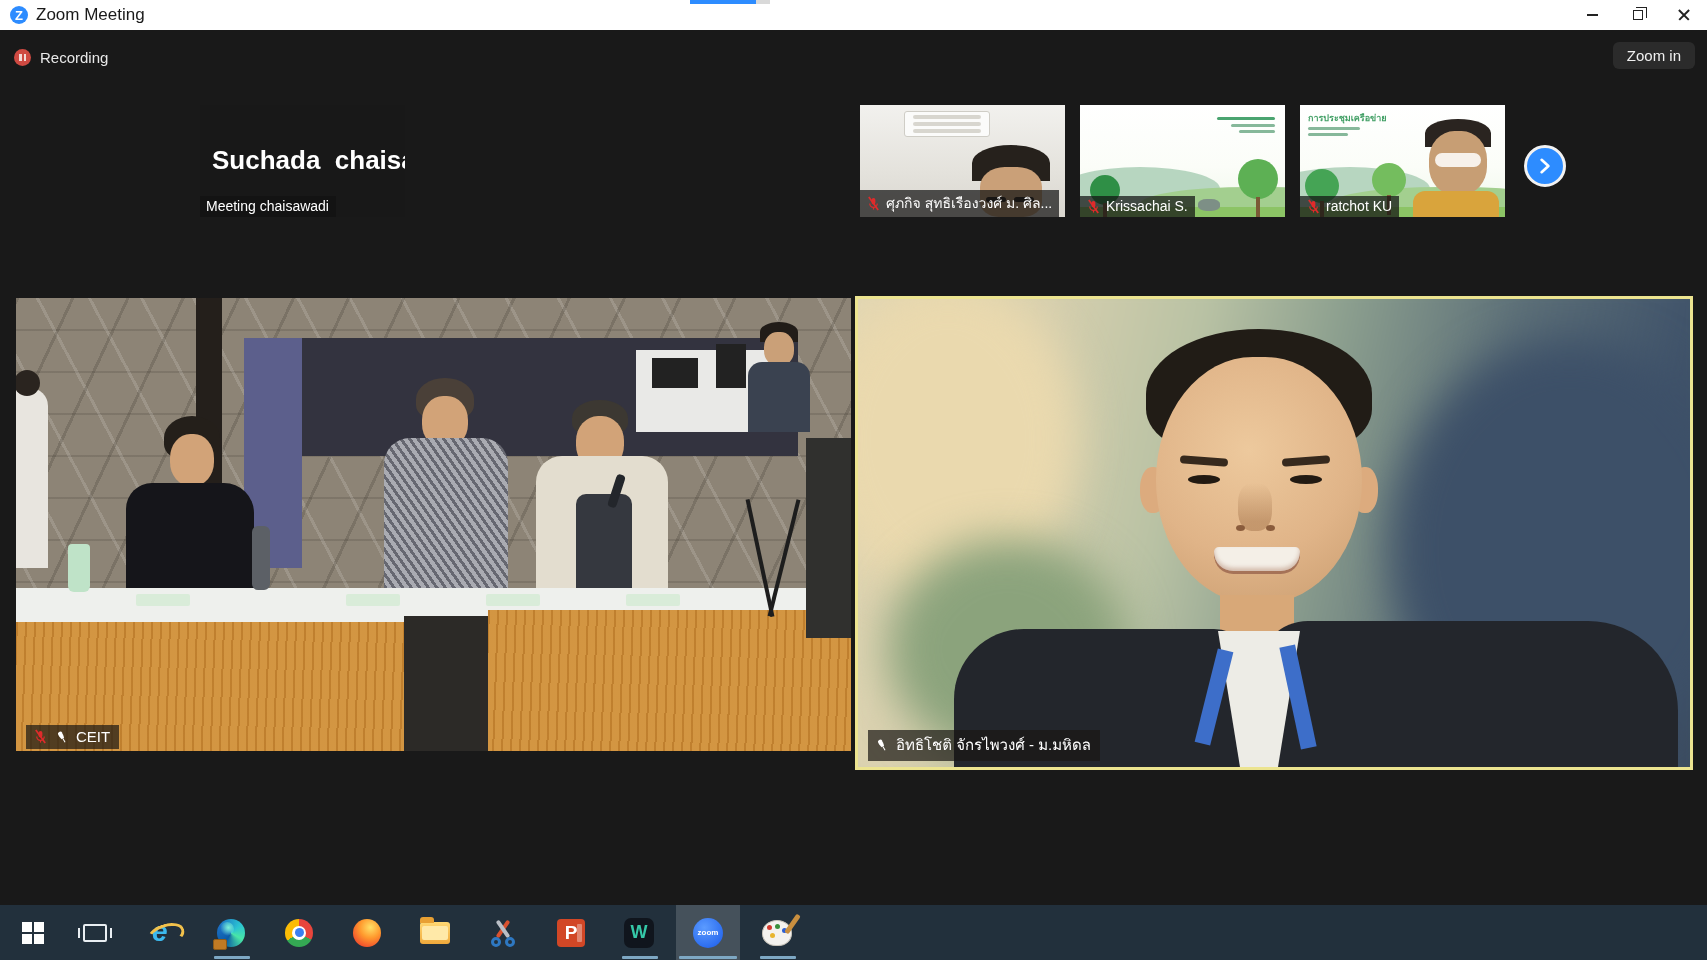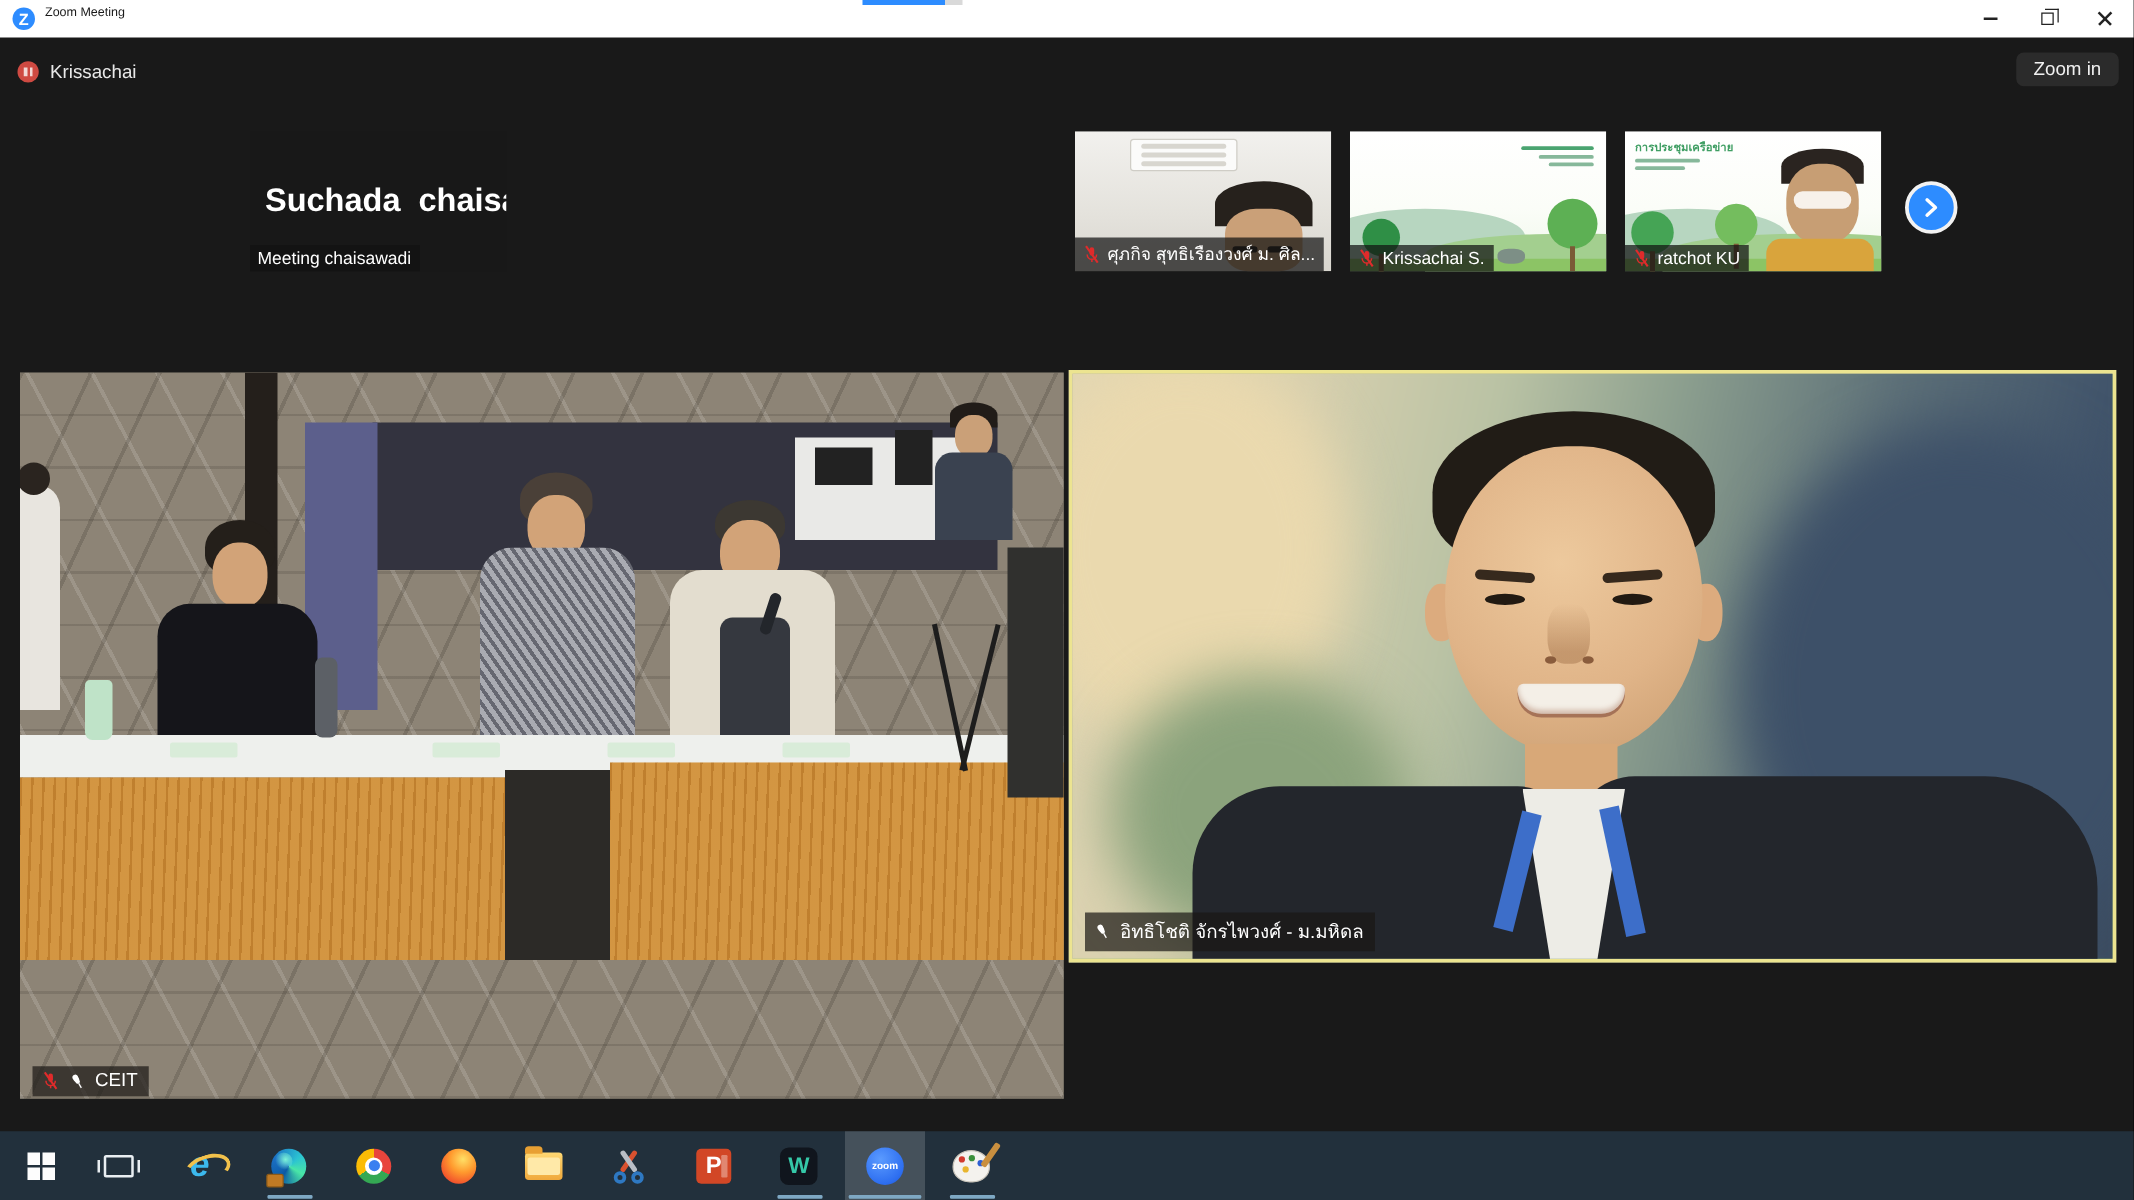--- a/index.html
+++ b/index.html
@@ -6,21 +6,21 @@
   html,body { width:1707px; height:960px; overflow:hidden; background:#000;
               font-family:"Liberation Sans","DejaVu Sans",sans-serif; }
   .abs { position:absolute; }
   #stage { position:relative; width:1707px; height:960px; background:#191919; }
 
   
   #titlebar { left:0; top:0; width:1707px; height:30px; background:#ffffff; }
   .zlogo { left:10px; top:6px; width:18px; height:18px; border-radius:50%;
            background:#2d8cff; color:#fff; font-weight:bold; font-size:13px;
            display:flex; align-items:center; justify-content:center; }
-  .wtitle { left:36px; top:5px; font-size:10px; color:#1a1a1a; }
+  .wtitle { left:36px; top:5px; font-size:17px; color:#1a1a1a; }
   .topstrip-blue { left:690px; top:0; width:66px; height:4px; background:#2d8cff; }
   .topstrip-gray { left:756px; top:0; width:14px; height:4px; background:#d9d9d9; }
   .wbtn { top:0; width:46px; height:30px; display:flex; align-items:center; justify-content:center; }
   .minbar { width:11px; height:1.5px; background:#222; }
   .restbox { position:relative; width:10px; height:10px; border:1.2px solid #222; background:#fff; }
   .restbox::before { content:""; position:absolute; left:2px; top:-4px; width:10px; height:10px;
                      border:1.2px solid #222; border-left:none; border-bottom:none; }
   .xbar { position:absolute; width:14px; height:1.5px; background:#222; top:14px; left:16px; }
 
   
@@ -79,21 +79,21 @@
   .rat-glass { position:absolute; right:24px; top:48px; width:46px; height:14px; background:rgba(255,255,255,.85); border-radius:7px; }
   .rat-shirt { position:absolute; right:6px; top:86px; width:86px; height:26px; background:#d9a43c; border-radius:12px 12px 0 0; }
 
   
   #next-btn { left:1524px; top:145px; width:42px; height:42px; border-radius:50%;
               background:#2d8cff; border:3px solid #f2f2f2;
               display:flex; align-items:center; justify-content:center; }
   #next-btn svg { width:18px; height:18px; }
 
   
-  #tile-left { left:16px; top:298px; width:835px; height:581px; background:#6f6a5f; overflow:hidden; }
+  #tile-left { left:16px; top:298px; width:835px; height:453px; background:#6f6a5f; overflow:hidden; }
   .wall { position:absolute; inset:0; background-color:#8d8476;
           background-image:
             repeating-linear-gradient(115deg, rgba(55,50,42,.22) 0 3px, rgba(0,0,0,0) 3px 50px),
             repeating-linear-gradient(62deg, rgba(255,255,250,.14) 0 3px, rgba(0,0,0,0) 3px 46px),
             repeating-linear-gradient(0deg, rgba(45,40,34,.16) 0 2px, rgba(0,0,0,0) 2px 42px); }
   .wall-col { position:absolute; left:180px; top:0; width:26px; height:300px; background:#241f1b; }
   .navy-band { position:absolute; left:282px; top:40px; width:500px; height:118px; background:#33333f; }
   .purple-banner { position:absolute; left:228px; top:40px; width:58px; height:230px; background:#5c5f8c; }
   .screen-white { position:absolute; left:620px; top:52px; width:140px; height:82px; background:#e9e9e7; }
   .gear { position:absolute; background:#222; }
@@ -214,21 +214,21 @@
       <div class="xbar" style="transform:rotate(45deg)"></div>
         <div class="xbar" style="transform:rotate(-45deg)"></div>
     </div>
   </div>
 
   <div class="abs" id="recording-row">
     <div class="recdot">
         <i></i>
         <i></i>
       </div>
-    <div class="rectext">Krissachai</div>
+    <div class="rectext">Recording</div>
   </div>
   <div class="abs" id="signin">Zoom in</div>
 
   <div class="abs thumb" style="left:200px; background:#181818;">
     <div class="bigname">Suchada  chaisa...</div>
     <div class="tlabel">
         <span>Meeting chaisawadi</span>
       </div>
   </div>
 

